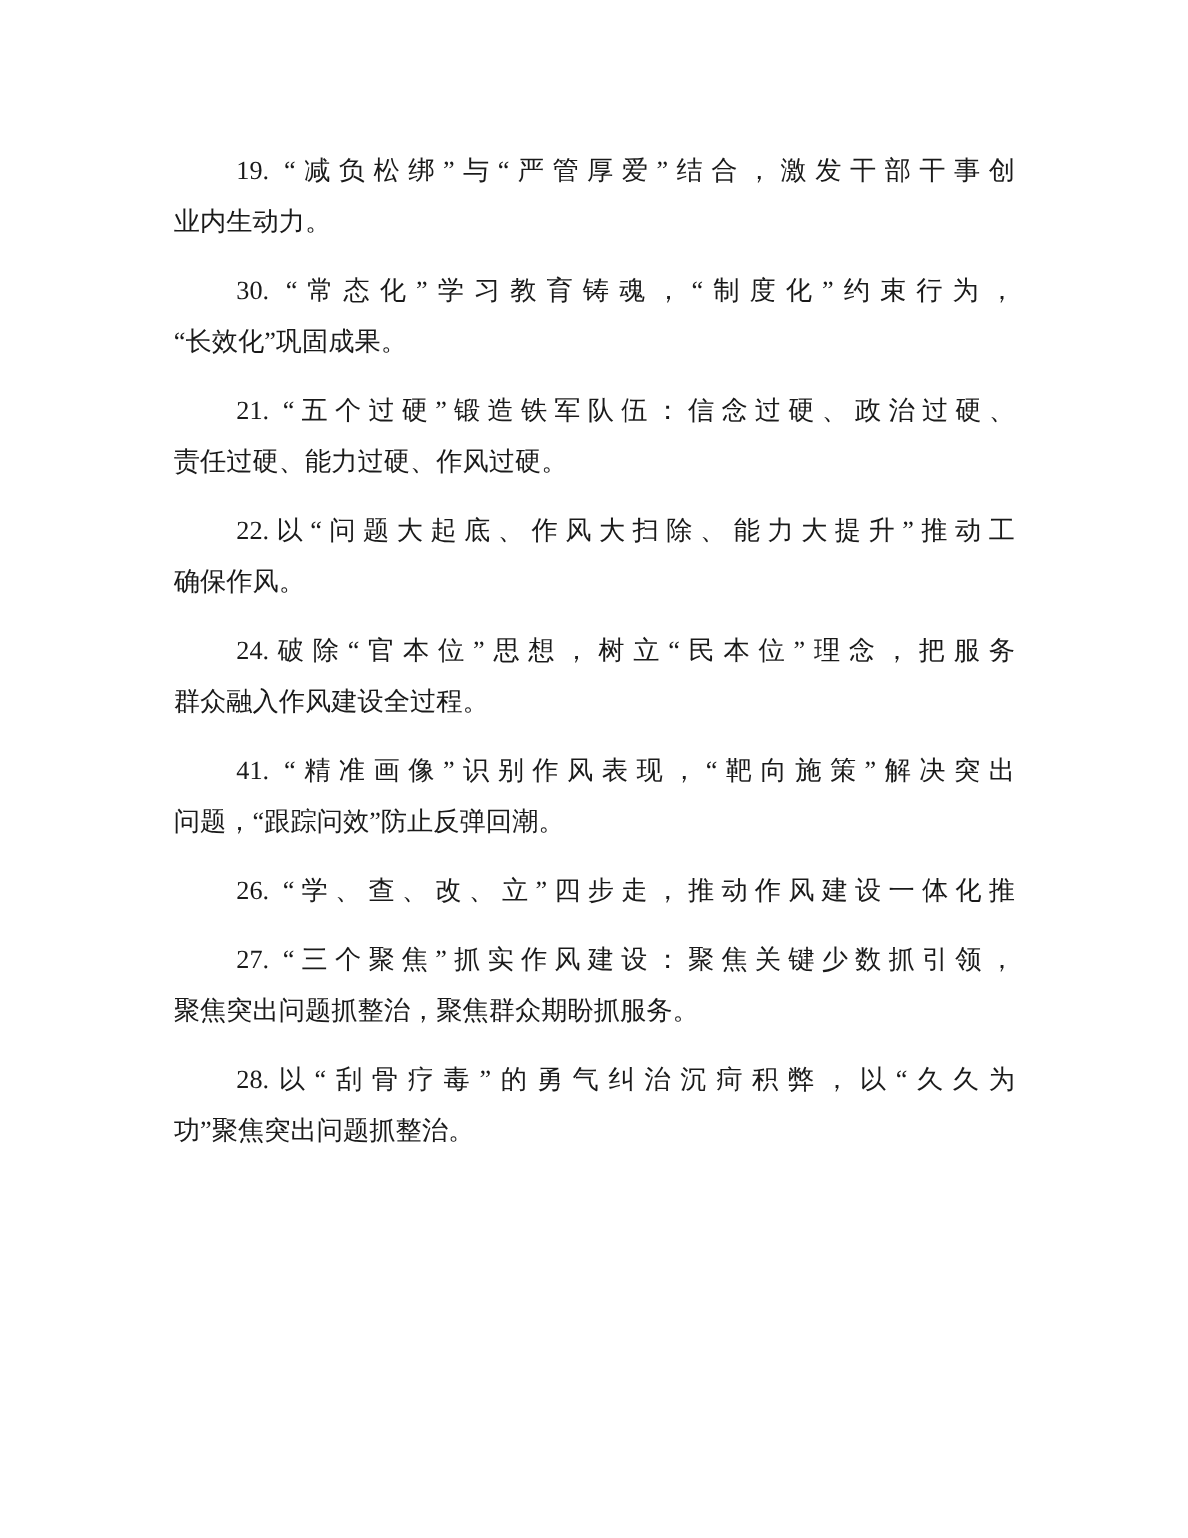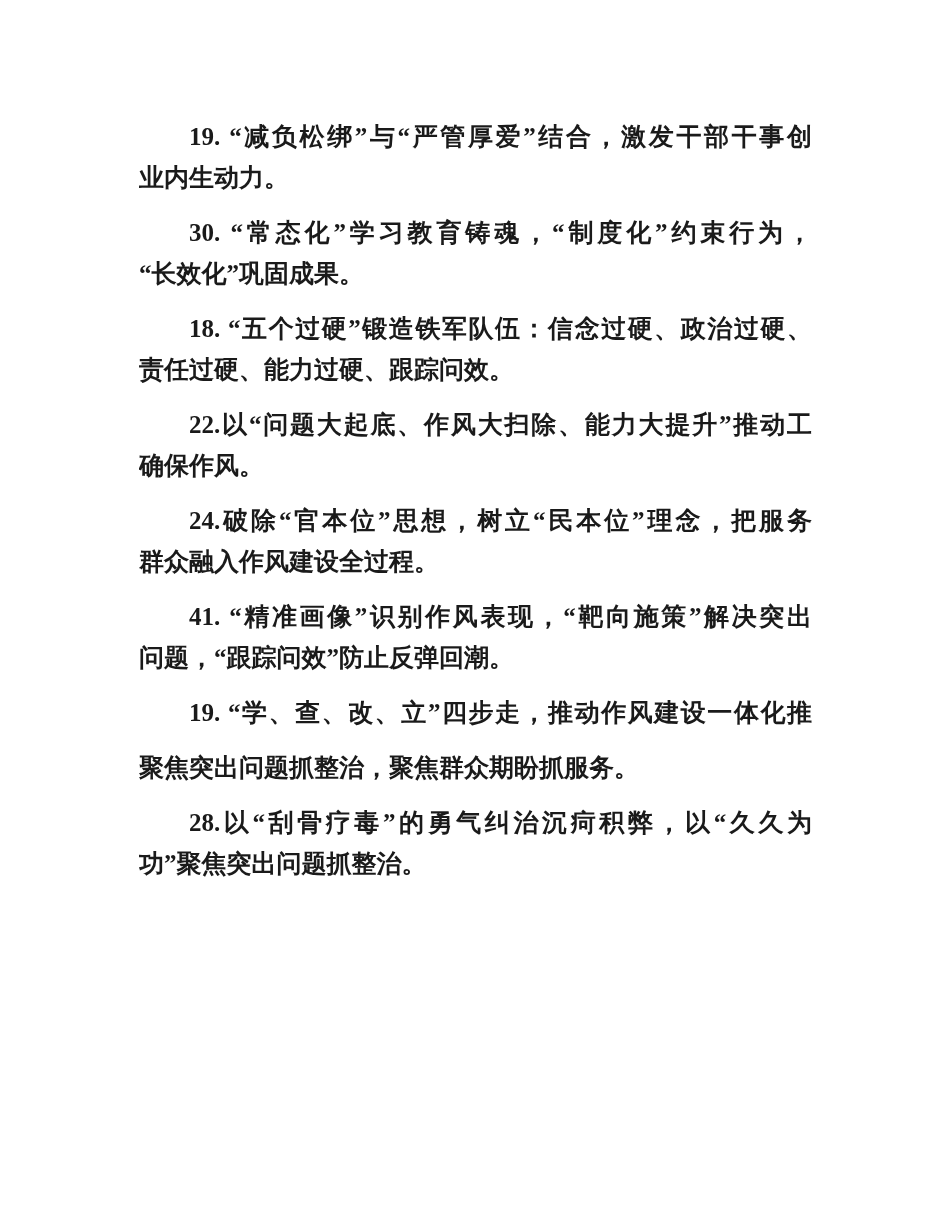--- a/index.html
+++ b/index.html
@@ -21,24 +21,23 @@
     background: #ffffff;
     overflow: hidden;
   }
   .para {
     margin: 0 0 14px 0;
   }
   .line {
     display: block;
     height: 41px;
     line-height: 41px;
-    font-size: 25px;
+    font-size: 21px;
     white-space: nowrap;
     overflow: hidden;
-    font-weight: bold;
   }
   
   .line.first {
     padding-left: 50px;
     text-align: justify;
     text-align-last: justify;
   }
   
   .line.last {
     text-align: right;
@@ -54,45 +53,46 @@
     <span class="line first">19. “减负松绑”与“严管厚爱”结合，激发干部干事创</span>
     <span class="line last">业内生动力。</span>
   </div>
 
   <div class="para">
     <span class="line first">30. “常态化”学习教育铸魂，“制度化”约束行为，</span>
     <span class="line last">“长效化”巩固成果。</span>
   </div>
 
   <div class="para">
-    <span class="line first">18. “五个过硬”锻造铁军队伍：信念过硬、政治过硬、</span>
-    <span class="line last">责任过硬、能力过硬、跟踪问效。</span>
+    <span class="line first">21. “五个过硬”锻造铁军队伍：信念过硬、政治过硬、</span>
+    <span class="line last">责任过硬、能力过硬、作风过硬。</span>
   </div>
 
   <div class="para">
     <span class="line first">22.以“问题大起底、作风大扫除、能力大提升”推动工</span>
     <span class="line last">确保作风。</span>
   </div>
 
 
   <div class="para">
     <span class="line first">24.破除“官本位”思想，树立“民本位”理念，把服务</span>
     <span class="line last">群众融入作风建设全过程。</span>
   </div>
 
   <div class="para">
     <span class="line first">41. “精准画像”识别作风表现，“靶向施策”解决突出</span>
     <span class="line last">问题，“跟踪问效”防止反弹回潮。</span>
   </div>
 
   <div class="para">
-    <span class="line first">19. “学、查、改、立”四步走，推动作风建设一体化推</span>
+    <span class="line first">26. “学、查、改、立”四步走，推动作风建设一体化推</span>
   </div>
 
   <div class="para">
+    <span class="line first">27. “三个聚焦”抓实作风建设：聚焦关键少数抓引领，</span>
     <span class="line last">聚焦突出问题抓整治，聚焦群众期盼抓服务。</span>
   </div>
 
   <div class="para">
     <span class="line first">28.以“刮骨疗毒”的勇气纠治沉疴积弊，以“久久为</span>
     <span class="line last">功”聚焦突出问题抓整治。</span>
   </div>
 
 </div>
 

